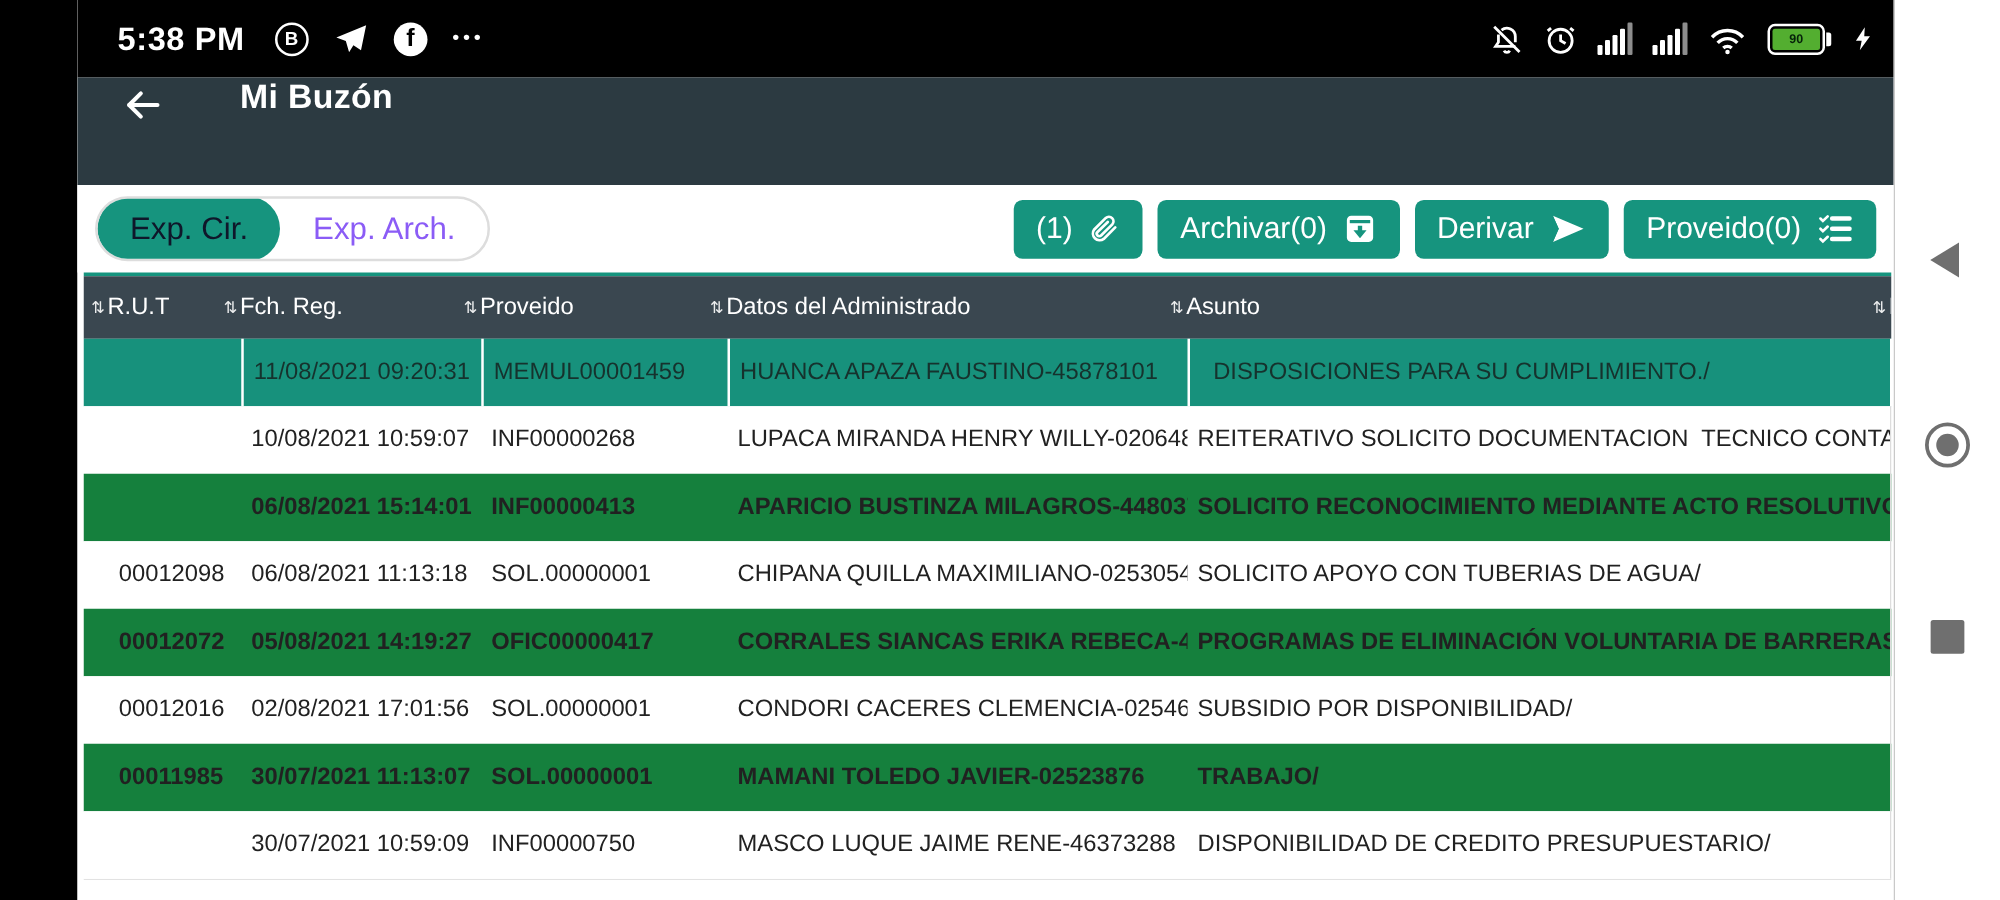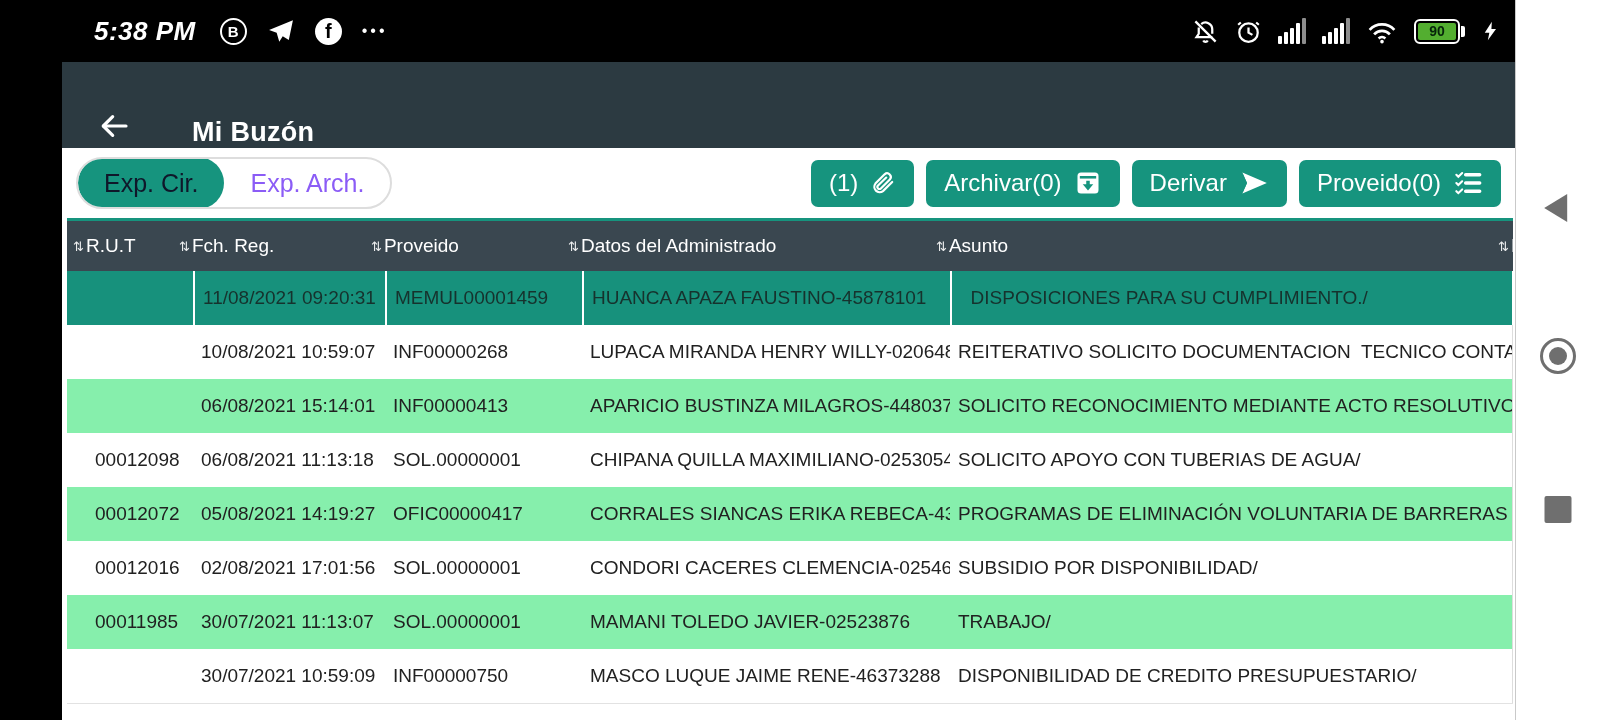--- a/index.html
+++ b/index.html
@@ -18,41 +18,41 @@
   .nav-home-dot { width:18px; height:18px; background:#6f6f6f; border-radius:50%; }
   .nav-recents { position:absolute; left:50%; top:496px; transform:translateX(-50%);
     width:27px; height:27px; background:#6f6f6f; border-radius:2px; }
 
   
   .app { position:absolute; left:62px; top:0; width:1453px; height:720px; background:#fff; }
 
   
   .statusbar { height:62px; background:#000; color:#fff; display:flex; align-items:center;
     padding:0 14px 0 32px; }
-  .sb-time { font-size:26px; font-weight:bold; letter-spacing:.5px; margin-right:24px;font-style:italic; }
+  .sb-time { font-size:26px; font-weight:bold; letter-spacing:.5px; margin-right:24px; }
   .sb-left { display:flex; align-items:center; gap:20px; }
   .sb-right { margin-left:auto; display:flex; align-items:center; gap:16px; }
   .sb-bcircle { width:27px; height:27px; border:2px solid #fff; border-radius:50%;
     display:flex; align-items:center; justify-content:center; font-size:15px; font-weight:bold; }
   .sb-fb { width:27px; height:27px; background:#fff; border-radius:50%; color:#000;
     display:flex; align-items:center; justify-content:center; font-size:20px; font-weight:bold; }
   .sb-dots { font-size:16px; letter-spacing:3px; }
   .sig { display:flex; align-items:flex-end; gap:2px; height:26px; }
   .sig span { width:4px; background:#fff; border-radius:1px; }
   .sig span:nth-child(1){height:8px} .sig span:nth-child(2){height:12px}
   .sig span:nth-child(3){height:16px} .sig span:nth-child(4){height:21px}
   .sig span:nth-child(5){height:26px; background:#8d8d8d;}
   .battery { display:flex; align-items:center; }
   .batt-body { width:46px; height:25px; border:2px solid #fff; border-radius:6px; padding:2px; }
   .batt-fill { width:100%; height:100%; background:#53ae30; border-radius:2px;
-    display:flex; align-items:center; justify-content:center; font-size:14px; font-weight:bold; color:#06230a; }
+    display:flex; align-items:center; justify-content:center; font-size:10px; font-weight:bold; color:#06230a; }
   .batt-tip { width:4px; height:11px; background:#fff; border-radius:0 2px 2px 0; margin-left:1px; }
 
   
-  .appbar { height:86px; background:#2c3a41; display:flex; align-items:flex-end; padding-left:30px; }
+  .appbar { height:86px; background:#2c3a41; display:flex; align-items:flex-start; padding-left:30px; }
   .back-btn { width:44px; height:44px; display:flex; align-items:center; justify-content:center; cursor:pointer; }
   .appbar-title { color:#fff; font-size:27px; font-weight:bold; margin-left:56px; letter-spacing:.3px; }
 
   
   .toolbar { height:70px; display:flex; align-items:center; padding:0 14px; background:#fff; }
   .toggle { display:flex; align-items:center; height:52px; border:2px solid #ddd;
     border-radius:28px; overflow:hidden; background:#fff; }
   .toggle-item { height:52px; display:flex; align-items:center; padding:0 26px;
     font-size:25px; color:#8b5cf6; cursor:pointer; }
   .toggle-item.active { background:#16947e; color:#0f172a; border-radius:26px; }
@@ -61,21 +61,21 @@
     font-size:24px; font-family:inherit; display:flex; align-items:center; gap:12px;
     padding:0 18px; cursor:pointer; }
 
   
   .table { margin:0 2px 0 5px; border-top:3px solid #16947e; }
   .thead { display:flex; height:50px; background:#3a4750; color:#fff; align-items:center; }
   .th { display:flex; align-items:center; font-size:19px; padding-left:6px;
     overflow:hidden; flex-shrink:0; height:100%; cursor:pointer; }
   .sort { font-family:"DejaVu Sans", sans-serif; font-size:13px; opacity:.9; margin-right:2px; }
   .trow { display:flex; height:54px; background:#fff; cursor:pointer;padding-left:20px; }
-  .trow.alt { background:#86efac; }
+  .trow.alt { background:#15803d;font-weight:bold; }
   .trow.selected { background:#17917c; color:#1b3330; }
   .td { display:flex; align-items:center; font-size:19px; color:#212121; padding-left:8px;
     overflow:hidden; flex-shrink:0; white-space:pre; }
   .trow.selected .td { color:#16322d; }
   .trow.selected .td + .td { border-left:2px solid #fff; }
   .c-rut{width:106px} .c-fch{width:192px} .c-doc{width:197px}
   .c-datos{width:368px} .c-asunto{width:562px} .c-fol{width:21px}
   .trow:not(.selected) .c-fol { border-left:1px solid #ddd; }
   .tbody { border-bottom:1px solid #e2e2e2; }
   svg { display:block; }

